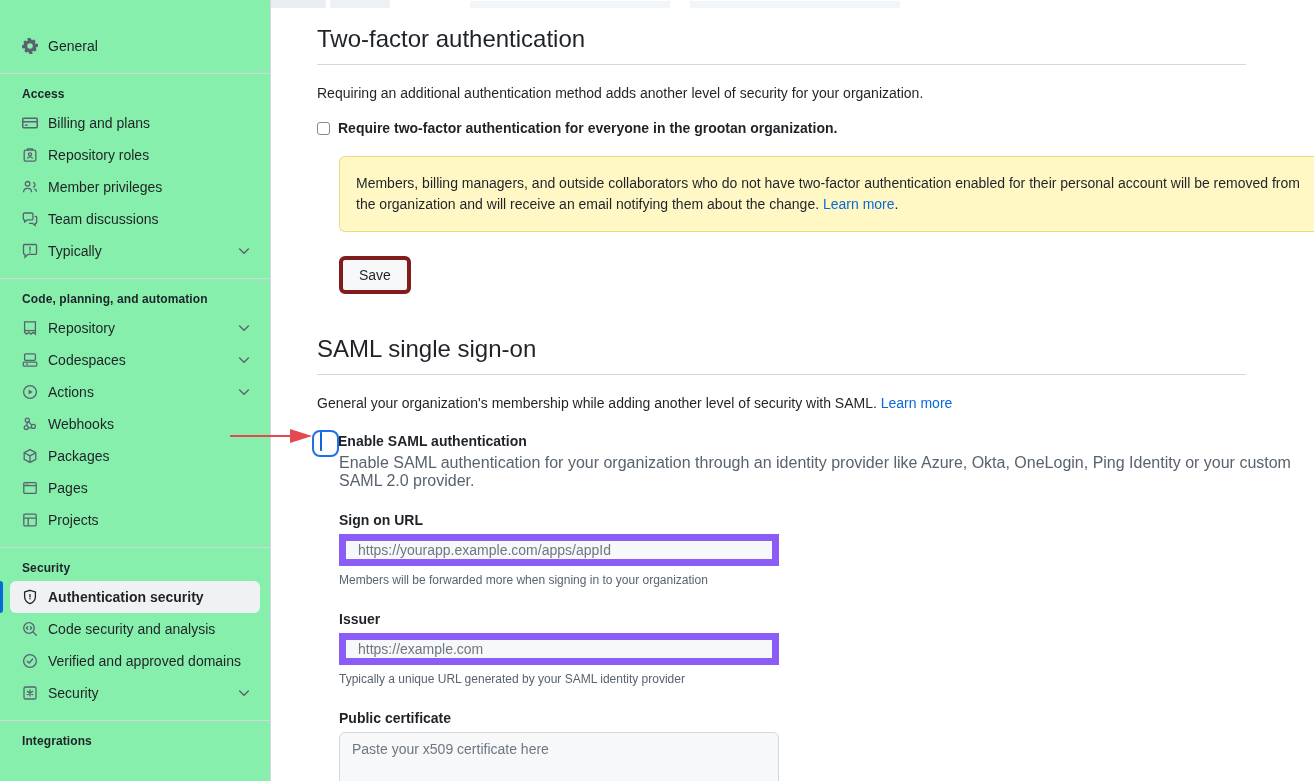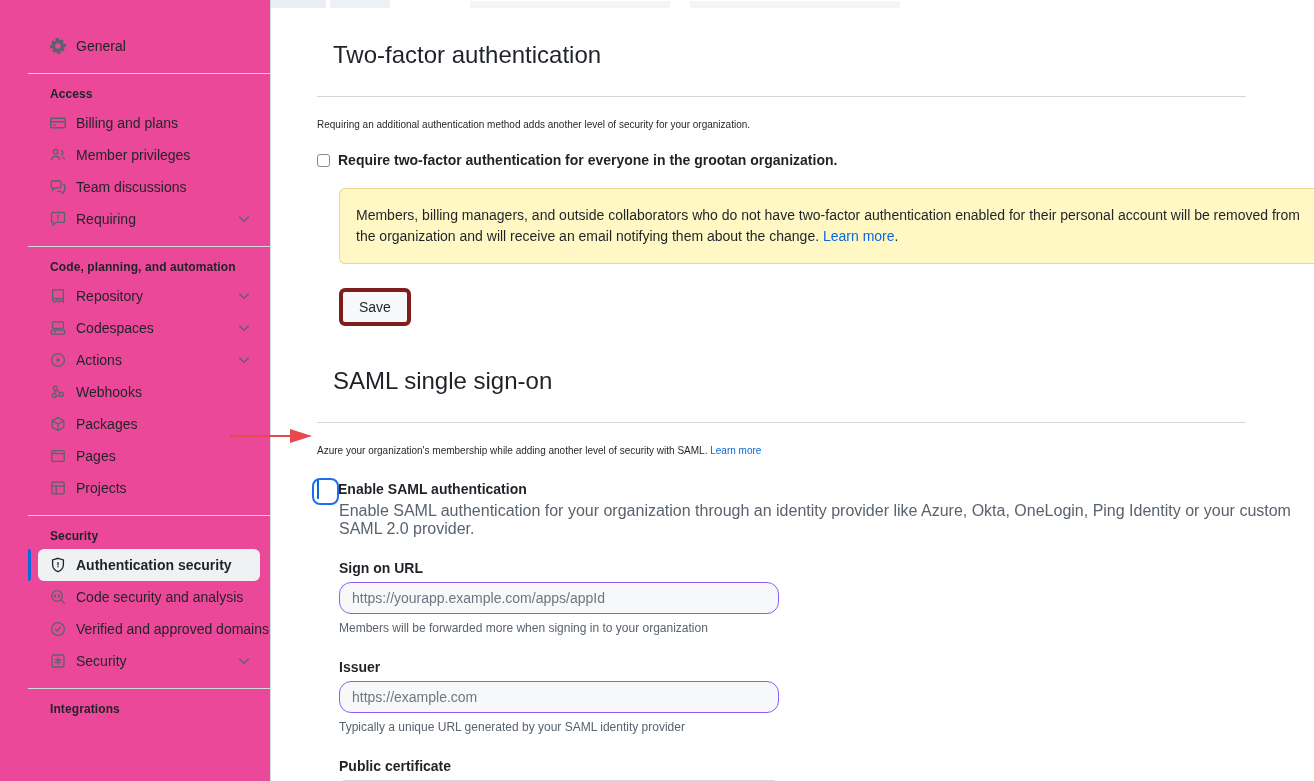--- a/index.html
+++ b/index.html
@@ -26,22 +26,21 @@
   .art-faint {
     position: absolute; top: 1px; height: 7px; background: #eef2f6;
     opacity: .7;
   }
 
   
   .sidebar {
     position: absolute; top: 0; left: 0; width: 271px; height: 781px;
     border-right: 1px solid #d1d9e0;
     padding-top: 30px;
-    background: #ec4899;
-    padding-left: 28px;
+    background: #86efac;
   }
   .nav-item {
     position: relative;
     display: flex; align-items: center;
     height: 32px;
     margin: 0 10px;
     padding: 0 8px 0 12px;
     border-radius: 6px;
     font-size: 14px;
     color: #1f2328;
@@ -78,26 +77,26 @@
     letter-spacing: .1px;
   }
 
   
   .main {
     position: absolute; top: 0; left: 271px; width: 1043px; height: 781px;
     padding: 24px 0 0 46px;
   }
   .sec-title {
     font-size: 24px; font-weight: normal; color: #1f2328;
-    margin: 16px; padding: 0 0 10px 0; line-height: 30px;
+    margin: 0; padding: 0 0 10px 0; line-height: 30px;
   }
   .sec-rule { height: 1px; background: #d1d9e0; width: 929px; }
 
   .para {
-    font-size: 10px; color: #1f2328; line-height: 20px;
+    font-size: 14px; color: #1f2328; line-height: 20px;
     margin: 18px 0 0 0; width: 929px;
   }
 
   .cb-row { display: flex; align-items: flex-start; margin-top: 17px; }
   .cb {
     width: 13px; height: 13px; flex: 0 0 13px;
     border: 1px solid #818b98; border-radius: 3px;
     background: #fff; margin-top: 2px; margin-right: 8px;
     position: relative; cursor: pointer;
   }
@@ -147,22 +146,22 @@
   .sec2 { margin-top: 40px; }
 
   .field-block { margin-left: 22px; }
   .field-label {
     font-size: 14px; font-weight: bold; color: #1f2328;
     margin-top: 22px; margin-bottom: 6px;
   }
   .field-input {
     width: 440px; height: 32px;
     background: #f6f8fa;
-    border: 1px solid #8b5cf6;
-    border-radius: 12px;
+    border: 7px solid #8b5cf6;
+    border-radius: 0;
     padding: 5px 12px;
     font-size: 14px; color: #59636e;
     font-family: "Liberation Sans", sans-serif;
     outline: none;
   }
   .field-input::placeholder { color: #6e7781; opacity: 1; }
   .field-help {
     font-size: 12px; color: #59636e; margin-top: 5px; line-height: 18px;
   }
   .field-textarea {
@@ -220,20 +219,31 @@
             <svg width="16" height="16" viewBox="0 0 16 16" fill="currentColor">
               <path d="M1.75 2.5h12.5A1.75 1.75 0 0 1 16 4.25v7.5A1.75 1.75 0 0 1 14.25 13.5H1.75A1.75 1.75 0 0 1 0 11.75v-7.5A1.75 1.75 0 0 1 1.75 2.5zm0 1.5a.25.25 0 0 0-.25.25V6h13V4.25a.25.25 0 0 0-.25-.25zM14.5 7.5h-13v4.25c0 .14.11.25.25.25h12.5a.25.25 0 0 0 .25-.25z"></path>
               <path d="M2.75 9.5h3v1.25h-3z"></path>
             </svg>
           </span>
           <span class="lbl">Billing and plans</span>
         </div>
         <div class="nav-item">
           <span class="ico">
             <svg width="16" height="16" viewBox="0 0 16 16" fill="none" stroke="currentColor" stroke-width="1.3">
+              <rect x="2.2" y="3.2" width="11.6" height="11" rx="1.5"></rect>
+              <path d="M5.6 3.2V1.9h4.8v1.3"></path>
+              <circle cx="8" cy="7.3" r="1.5"></circle>
+              <path d="M5.4 11.6c.4-1.1 1.4-1.7 2.6-1.7s2.2.6 2.6 1.7"></path>
+            </svg>
+          </span>
+          <span class="lbl">Repository roles</span>
+        </div>
+        <div class="nav-item">
+          <span class="ico">
+            <svg width="16" height="16" viewBox="0 0 16 16" fill="none" stroke="currentColor" stroke-width="1.3">
               <circle cx="5.6" cy="4.8" r="2.3"></circle>
               <path d="M1.6 13.2c0-2.3 1.8-3.8 4-3.8s4 1.5 4 3.8"></path>
               <path d="M11 3.4c1.2.2 2 1.2 2 2.4s-.8 2.2-2 2.4M12.3 9.8c1.3.4 2.2 1.5 2.2 3"></path>
             </svg>
           </span>
           <span class="lbl">Member privileges</span>
         </div>
         <div class="nav-item">
           <span class="ico">
             <svg width="16" height="16" viewBox="0 0 16 16" fill="none" stroke="currentColor" stroke-width="1.3">
@@ -244,21 +254,21 @@
           <span class="lbl">Team discussions</span>
         </div>
         <div class="nav-item">
           <span class="ico">
             <svg width="16" height="16" viewBox="0 0 16 16" fill="none" stroke="currentColor" stroke-width="1.3">
               <path d="M1.5 2.6a1.1 1.1 0 0 1 1.1-1.1h10.8a1.1 1.1 0 0 1 1.1 1.1v7.6a1.1 1.1 0 0 1-1.1 1.1H6.1L3 14.2v-2.9h-.4a1.1 1.1 0 0 1-1.1-1.1z"></path>
               <path d="M8 4.2v3.1" stroke-linecap="round"></path>
               <circle cx="8" cy="9.2" r=".75" fill="currentColor" stroke="none"></circle>
             </svg>
           </span>
-          <span class="lbl">Requiring</span>
+          <span class="lbl">Typically</span>
           <span class="chev">
             <svg width="16" height="16" viewBox="0 0 16 16" fill="none" stroke="currentColor" stroke-width="1.4">
               <path d="M3.6 6 8 10.3 12.4 6" stroke-linecap="round" stroke-linejoin="round"></path>
             </svg>
           </span>
         </div>
         <div class="nav-sep"></div>
         <div class="nav-group-title">Code, planning, and automation</div>
         <div class="nav-item">
           <span class="ico">
@@ -409,25 +419,25 @@
       <a class="link" href="#">Learn more</a><span>.</span>
     </div>
 
     <button class="btn-save">Save</button>
 
     <div class="sec2">
       <h1 class="sec-title">SAML single sign-on</h1>
       <div class="sec-rule"></div>
 
       <p class="para">
-        <span>Azure your organization's membership while adding another level of security with SAML.</span>
+        <span>General your organization's membership while adding another level of security with SAML.</span>
         <a class="link" href="#">Learn more</a>
       </p>
 
-      <div class="cb-row" style="margin-top:20px;">
+      <div class="cb-row" style="margin-top:20px;text-align:right;">
         <span class="cb-focus-wrap">
           <span class="cb checked"></span>
         </span>
         <span class="cb-label" style="margin-left:8px;">Enable SAML authentication</span>
       </div>
       <div class="saml-sub">Enable SAML authentication for your organization through an identity provider like Azure, Okta, OneLogin, Ping Identity or your custom SAML 2.0 provider.</div>
 
       <div class="field-block">
 
         <div class="field-label">Sign on URL</div>

